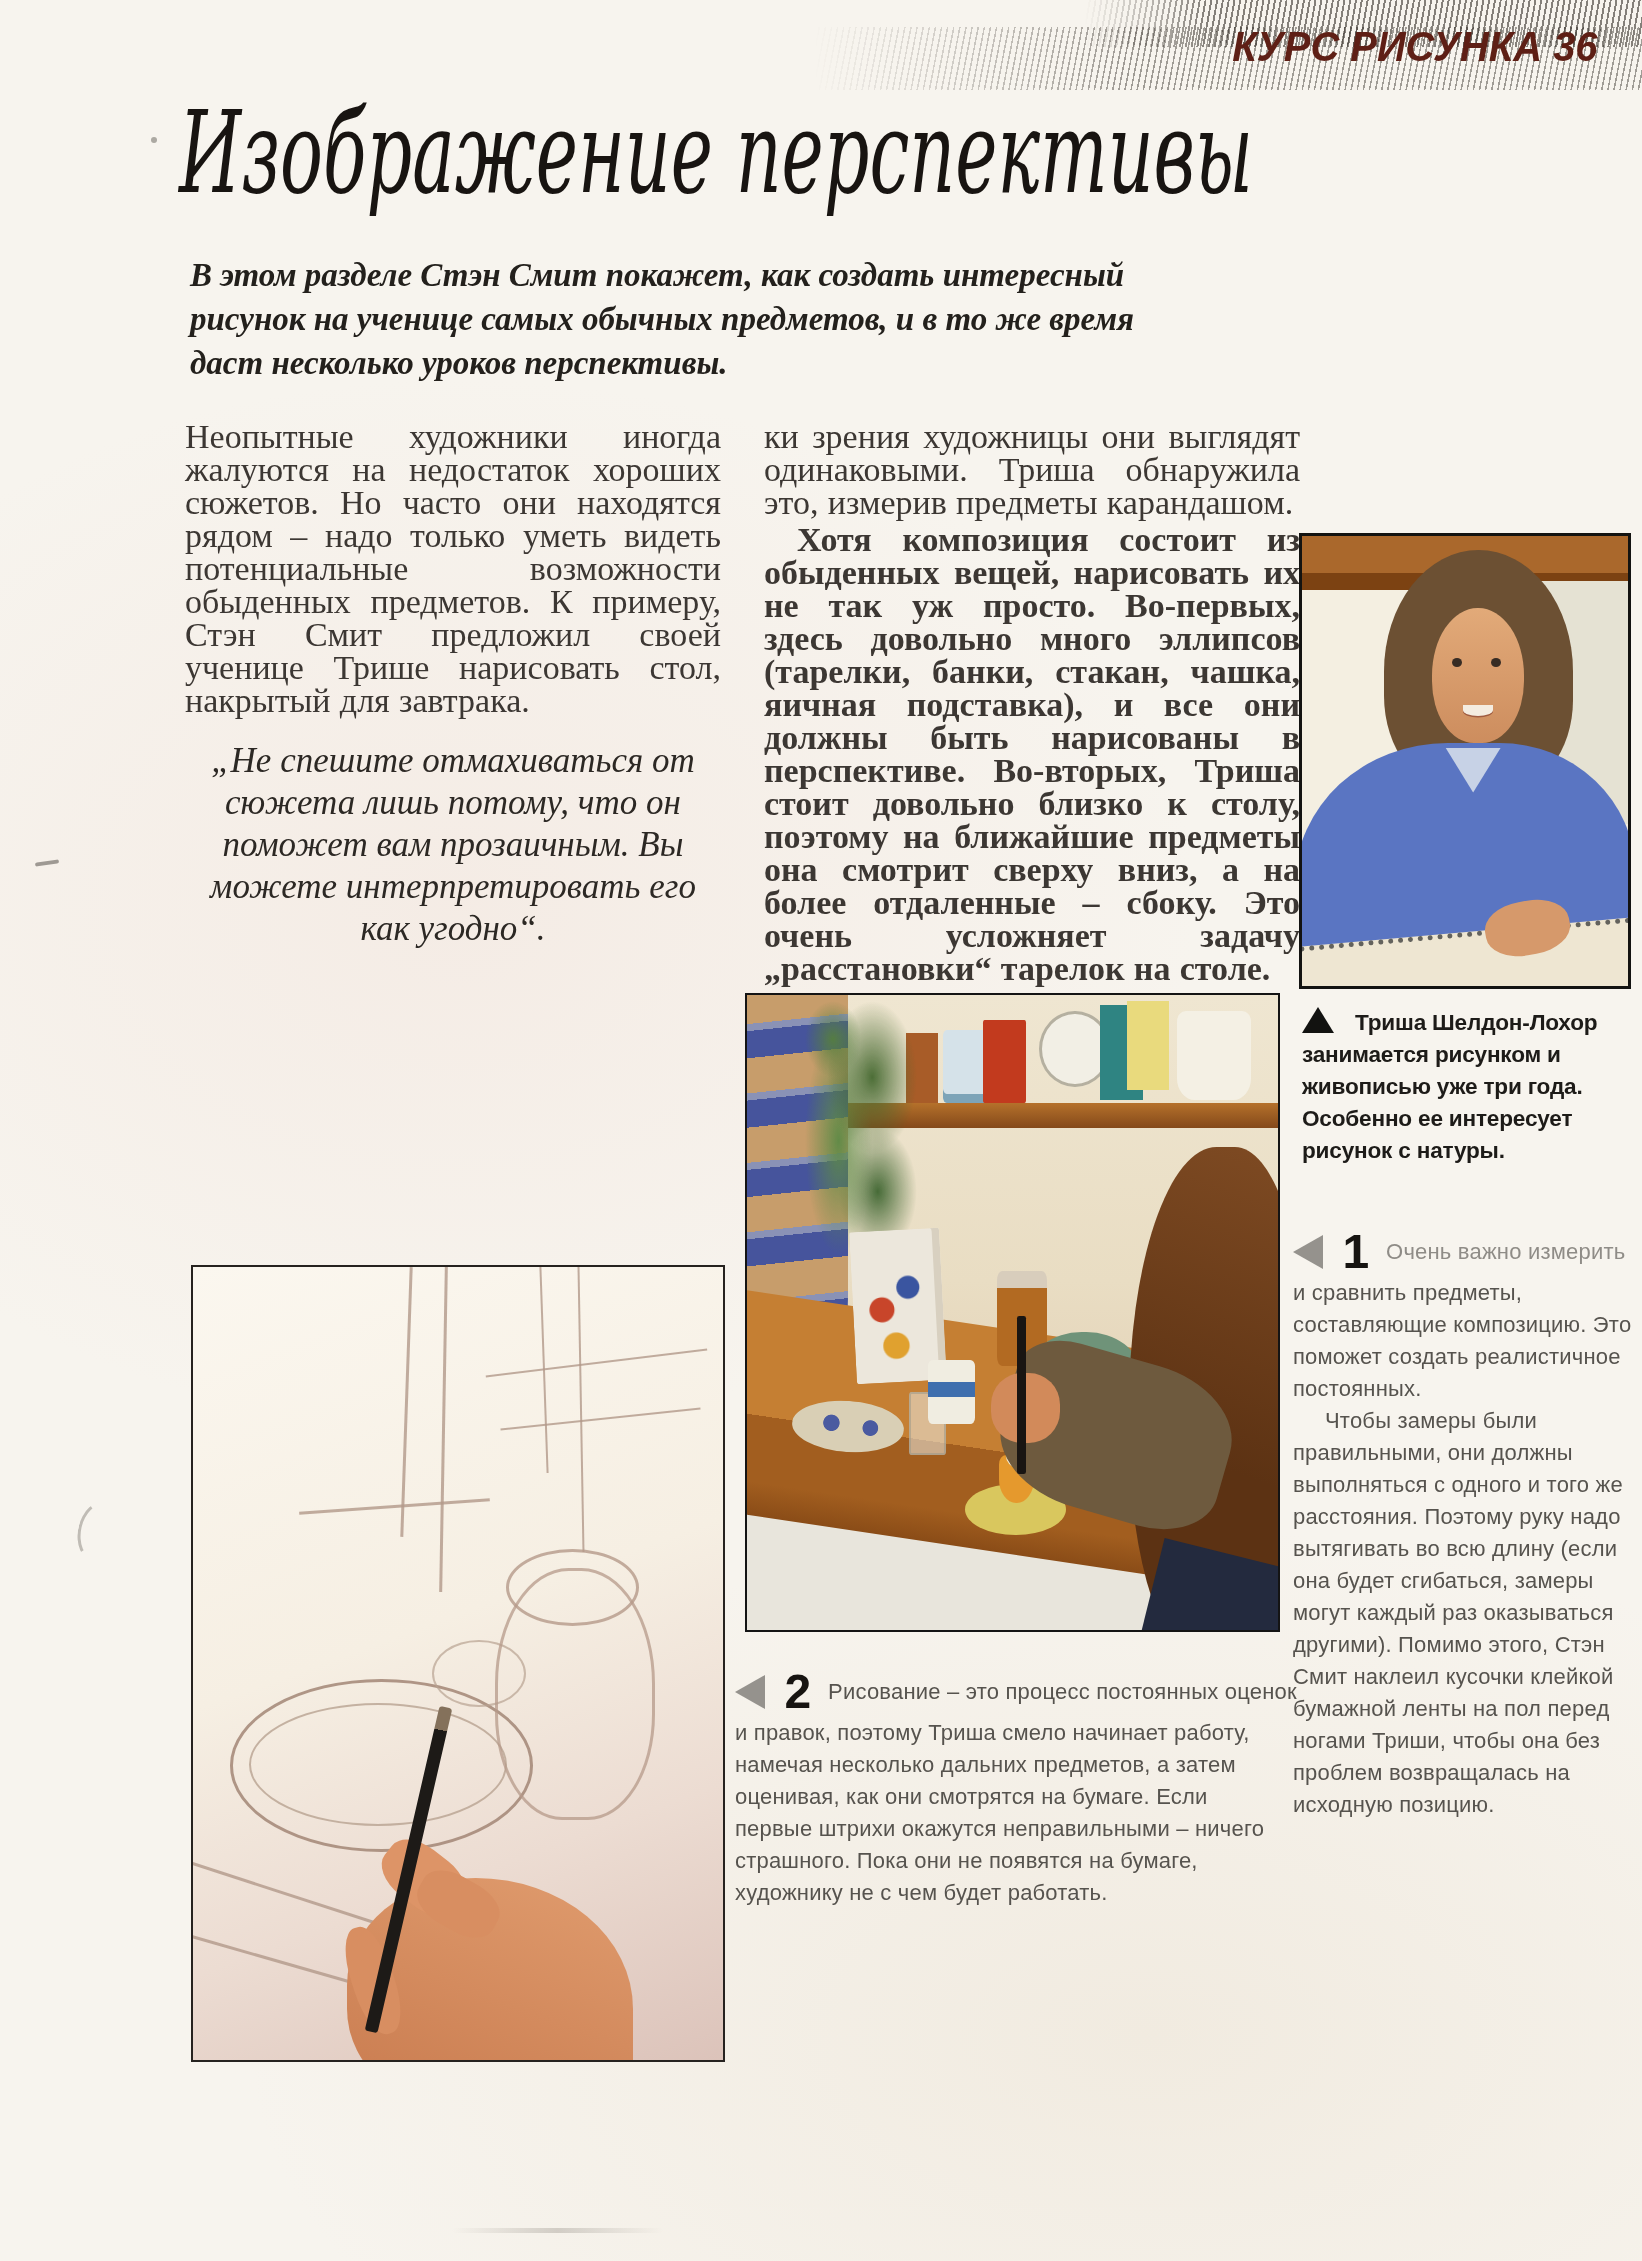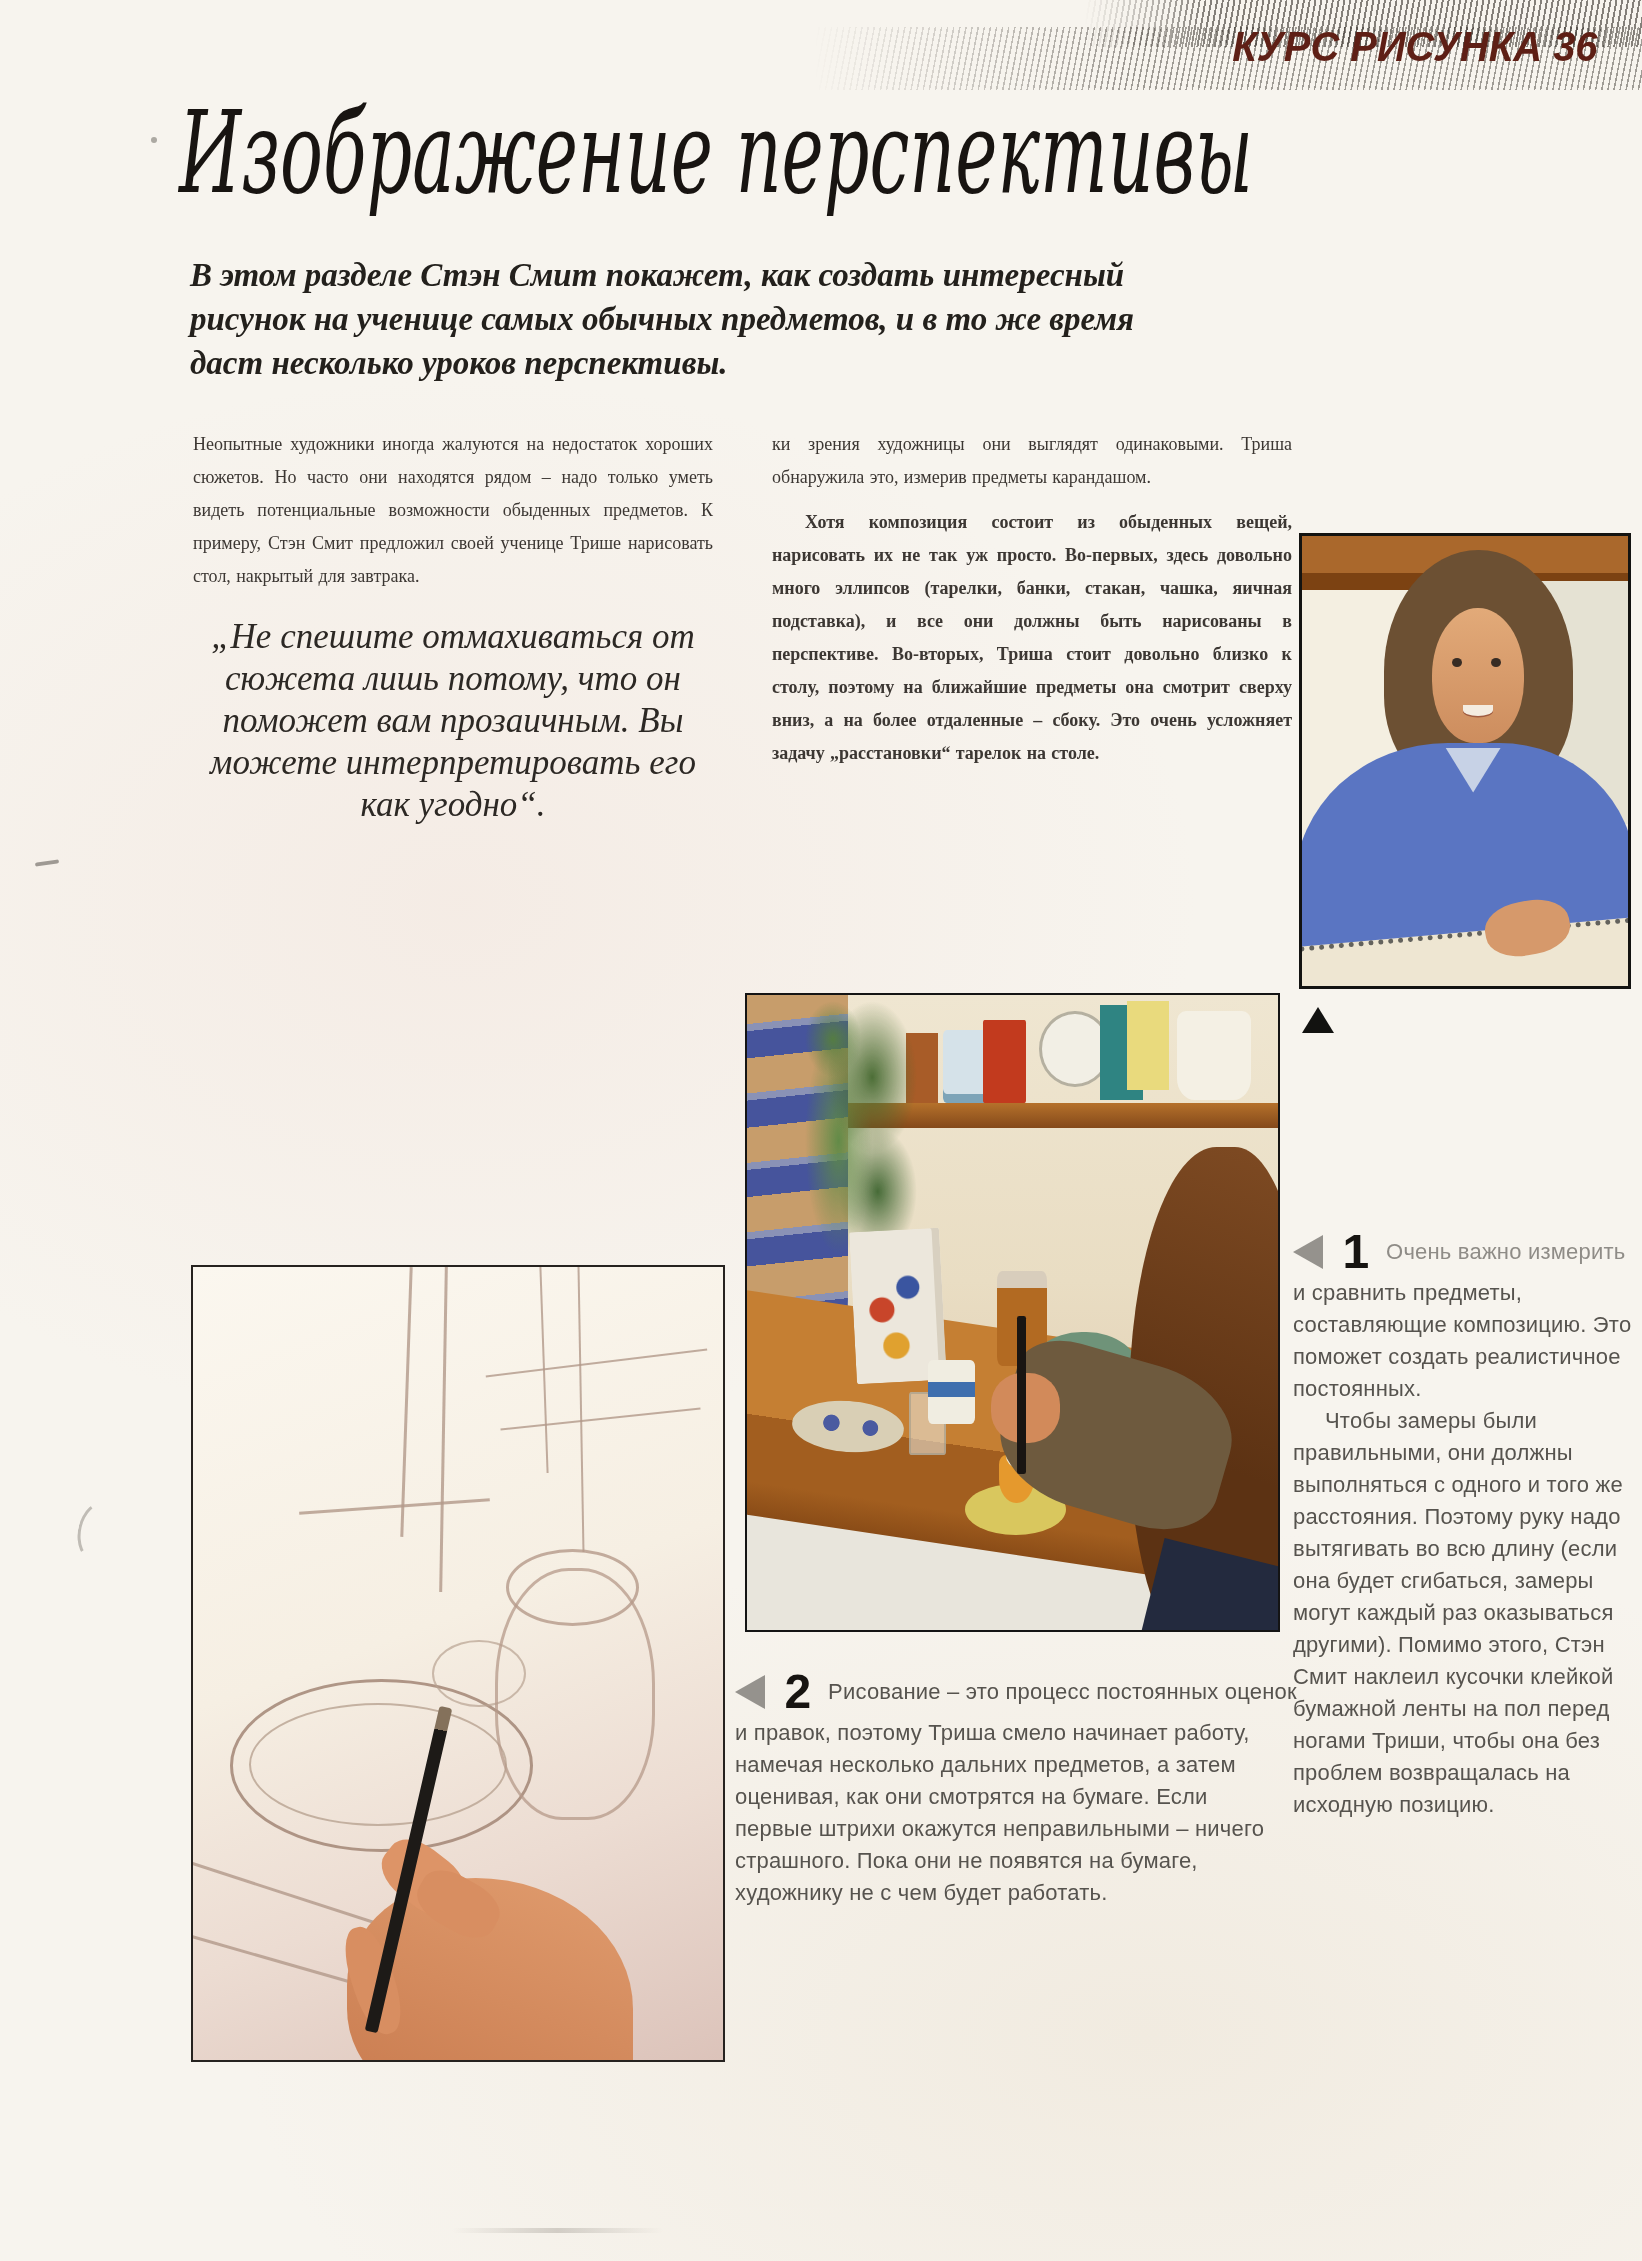--- a/index.html
+++ b/index.html
@@ -41,21 +41,21 @@
   .intro {
     position:absolute; left:190px; top:253px; width:1002px; margin:0;
     font-family:"Liberation Serif", serif; font-weight:bold; font-style:italic;
     font-size:33px; line-height:44px; color:#23201c;
   }
   
   .col { position:absolute; top:416px; width:544px; }
   .col-left { left:181px; }
   .col-right { left:760px; }
   .body-p {
-    margin:12px; font-size:18px; line-height:33px; text-align:justify;
+    margin:4px; font-size:34px; line-height:33px; text-align:justify;
     color:#3c3733; word-spacing:0.8px;
   }
   .indent { text-indent:33px;font-weight:bold; }
   .pull-quote {
     margin:22.6px auto 33px; width:97%;
     font-family:"Liberation Serif", serif; font-style:italic;
     font-size:35px; line-height:42px; text-align:center; color:#2c2824;
   }
   
   .photo { position:absolute; overflow:hidden; box-sizing:border-box; }
@@ -210,21 +210,21 @@
     <div class="p-eye-l"></div>
     <div class="p-eye-r"></div>
     <div class="p-smile"></div>
     <div class="p-shirt"></div>
     <div class="p-collar"></div>
     <div class="p-pad"></div>
     <div class="p-hand"></div>
   </div>
 
   <div class="portrait-caption">
-    <span class="tri-up"></span>
+    <span class="tri-up"></span><span>Триша Шелдон-Лохор занимается рисунком и живописью уже три года. Особенно ее интересует рисунок с натуры.</span>
   </div>
 
   <div class="photo photo-kitchen">
     <div class="k-wall"></div>
     <div class="k-pot"></div>
     <div class="k-mug1"></div>
     <div class="k-can"></div>
     <div class="k-clock"></div>
     <div class="k-teal"></div>
     <div class="k-box-yellow"></div>

